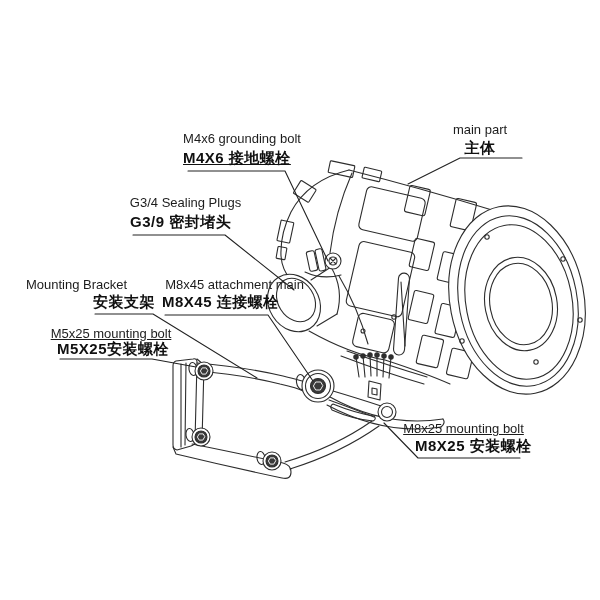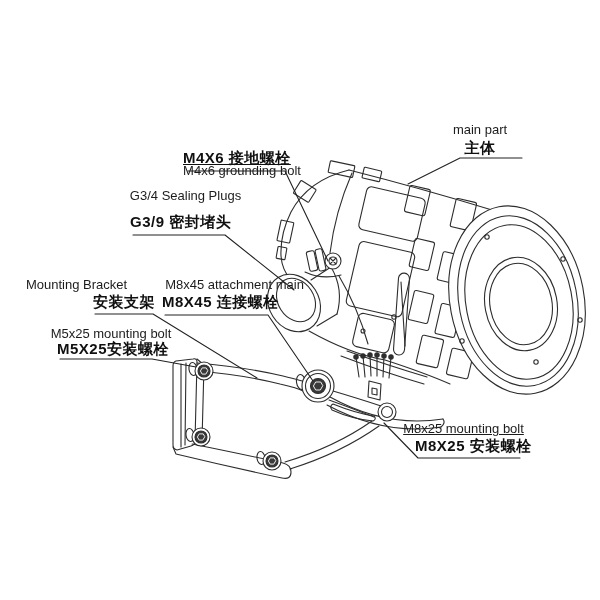--- a/index.html
+++ b/index.html
@@ -13,27 +13,27 @@
     position:absolute;font-size:13px;line-height:15px;text-align:center;
     color:#1c1c1c;white-space:nowrap;
   }
   .callout .zh{
     position:absolute;font-size:15px;line-height:17px;font-weight:bold;
     text-align:center;color:#101010;white-space:nowrap;letter-spacing:0.5px;
   }
   
   #lbl-main .en{left:444px;top:122px;width:72px;}
   #lbl-main .zh{left:458px;top:139px;width:44px;}
-  #lbl-ground .en{left:177px;top:131px;width:130px;margin-top:32px;}
+  #lbl-ground .en{left:177px;top:131px;width:130px;}
   #lbl-ground .zh{left:183px;top:149px;width:106px;text-decoration:underline;}
-  #lbl-plug .en{left:123px;top:188px;width:125px;}
+  #lbl-plug .en{left:123px;top:195px;width:125px;}
   #lbl-plug .zh{left:130px;top:213px;width:98px;}
   #lbl-bracket .en{left:20px;top:277px;width:113px;}
   #lbl-bracket .zh{left:93px;top:293px;width:62px;}
-  #lbl-m5 .en{left:44px;top:326px;width:134px;}
+  #lbl-m5 .en{left:44px;top:326px;width:134px;text-decoration:underline;}
   #lbl-m5 .zh{left:57px;top:340px;width:98px;}
   #lbl-m8-45 .en{left:162px;top:277px;width:145px;}
   #lbl-m8-45 .zh{left:162px;top:293px;width:110px;}
   #lbl-m8-25 .en{left:396px;top:421px;width:135px;text-decoration:underline;}
   #lbl-m8-25 .zh{left:415px;top:437px;width:107px;}
 </style>
 </head>
 <body>
 
 <div class="canvas">

